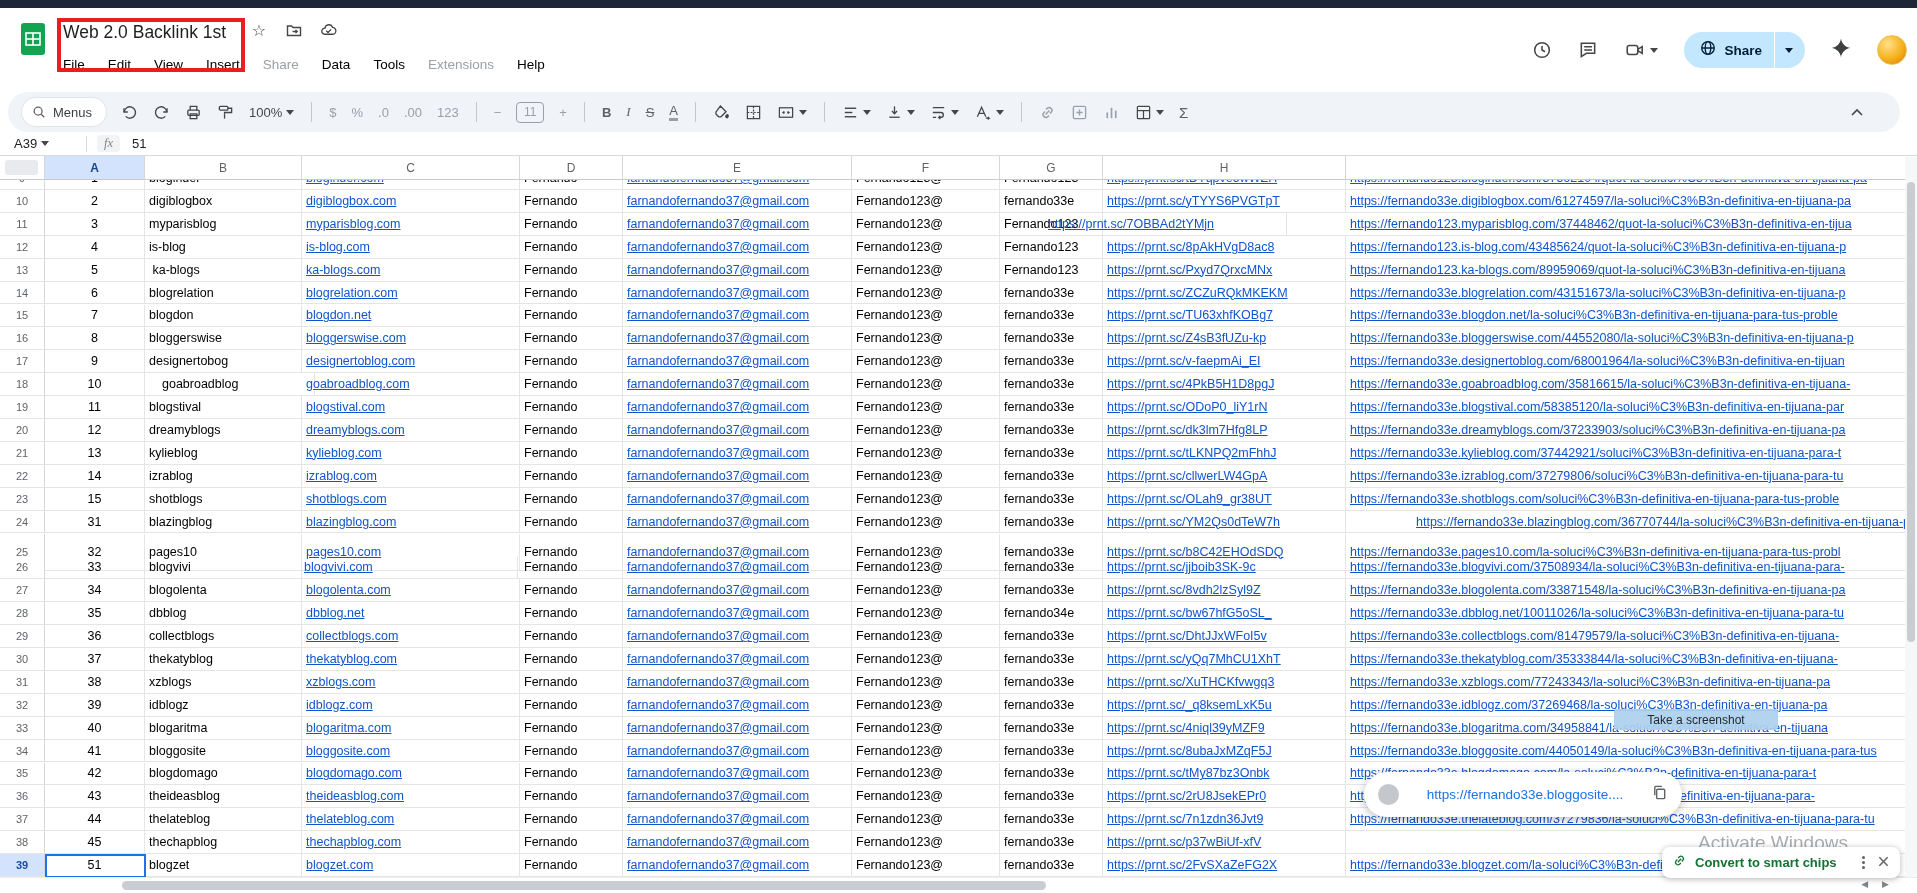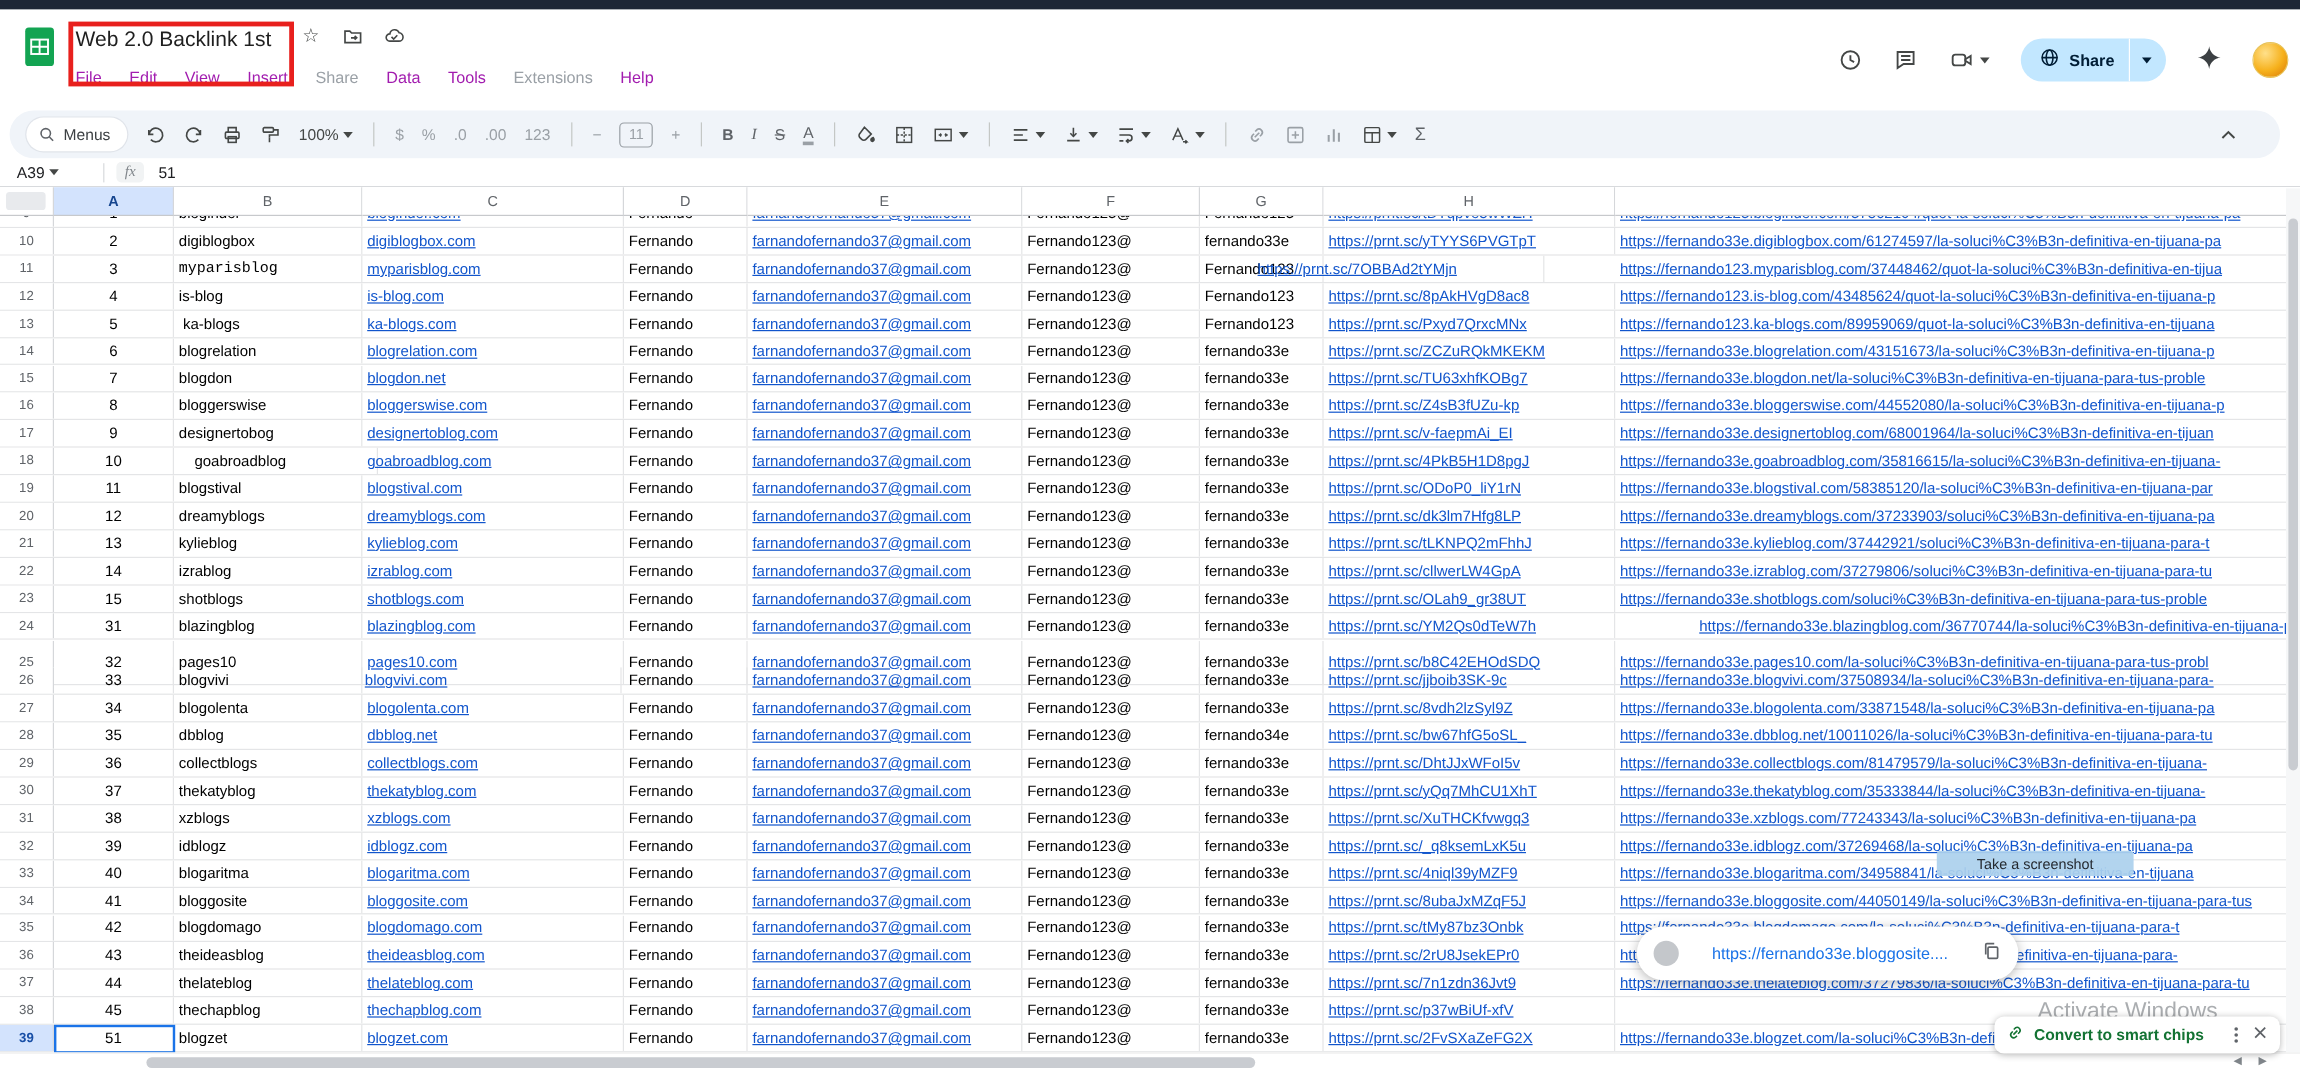--- a/index.html
+++ b/index.html
@@ -11,21 +11,21 @@
   
   #chrome-strip { left:0; top:0; width:1917px; height:8px; background:#1d2636; }
 
   
   #app-header { left:0; top:8px; width:1917px; height:82px; background:#fff; }
   #sheets-logo { left:20px; top:14px; }
   #doc-title { left:63px; top:14px; font-size:17.5px; color:#1f1f1f; white-space:pre; }
   #title-icons { left:250px; top:13px; display:flex; gap:17px; align-items:center; color:#444746; }
   #title-icons .tico { width:18px; height:18px; display:flex; align-items:center; justify-content:center; font-size:16px; }
   #menubar { left:60px; top:47px; display:flex; gap:17px; font-size:13.5px; }
-  #menubar .menu-item { color:#a21caf; padding:2px 3px; }
+  #menubar .menu-item { color:#000000; padding:2px 3px; }
   #menubar .menu-item.muted { color:#9aa0a6; }
   #header-right { right:10px; top:20px; height:44px; display:flex; align-items:center; gap:26px; }
   .hico { width:20px; height:20px; }
   #share-pill { height:36px; background:#c2e7ff; border-radius:18px; display:flex; align-items:center; overflow:hidden; }
   #share-main { display:flex; align-items:center; gap:8px; padding:0 12px 0 16px; height:100%; }
   #share-label { font-size:13.5px; font-weight:700; color:#001d35; }
   #share-divider { width:1px; height:36px; background:#fff; }
   #share-caret-zone { padding:0 12px 0 10px; height:100%; display:flex; align-items:center; }
   #avatar { width:30px; height:30px; border-radius:50%; background:radial-gradient(circle at 35% 30%, #ffe08a, #f6b11c 55%, #d97706); border:1px solid #e8c35a; }
 
@@ -354,21 +354,21 @@
       <div class="cell" style="left: 520px; width: 103px;">Fernando</div>
       <div class="cell link" style="left: 623px; width: 229px;">farnandofernando37@gmail.com</div>
       <div class="cell" style="left: 852px; width: 148px;">Fernando123@</div>
       <div class="cell" style="left: 1000px; width: 103px;">fernando33e</div>
       <div class="cell link" style="left: 1103px; width: 243px;">https://prnt.sc/yTYYS6PVGTpT</div>
       <div class="cell link noborder" style="left: 1346px; width: 571px;">https://fernando33e.digiblogbox.com/61274597/la-soluci%C3%B3n-definitiva-en-tijuana-pa</div>
     </div>
     <div class="grow" style="top: 56.9px; height: 22.9px;">
       <div class="rowhead">11</div>
       <div class="cell center" style="left: 45px; width: 100px;">3</div>
-      <div class="cell" style="left: 145px; width: 157px; font-family: Liberation Mono, monospace;">myparisblog</div>
+      <div class="cell" style="left: 145px; width: 157px;">myparisblog</div>
       <div class="cell link" style="left: 302px; width: 218px;">myparisblog.com</div>
       <div class="cell" style="left: 520px; width: 103px;">Fernando</div>
       <div class="cell link" style="left: 623px; width: 229px;">farnandofernando37@gmail.com</div>
       <div class="cell" style="left: 852px; width: 148px;">Fernando123@</div>
       <div class="cell" style="left: 1000px; width: 103px;">Fernando123</div>
       <div class="cell link" style="left: 1044px; width: 243px;">https://prnt.sc/7OBBAd2tYMjn</div>
       <div class="cell link noborder" style="left: 1346px; width: 571px;">https://fernando123.myparisblog.com/37448462/quot-la-soluci%C3%B3n-definitiva-en-tijua</div>
     </div>
     <div class="grow" style="top: 79.8px; height: 22.9px;">
       <div class="rowhead">12</div>

